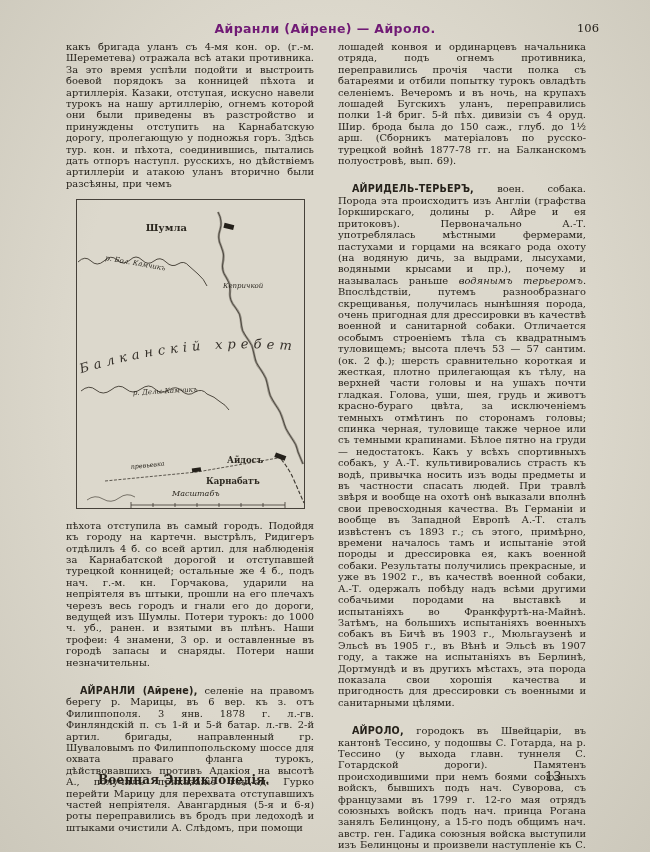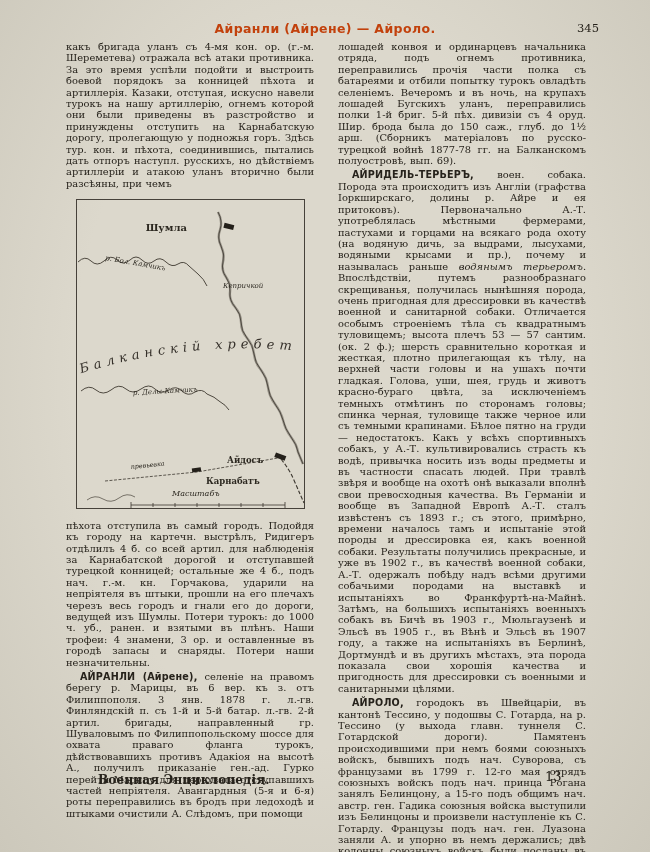--- a/index.html
+++ b/index.html
@@ -5,32 +5,32 @@
   html,body { margin:0; padding:0; }
   body {
     width:650px; height:852px; overflow:hidden; position:relative;
     background: radial-gradient(ellipse at 50% 45%, #dcd8cc 55%, #ccc8bb 100%);
     font-family:"DejaVu Serif", serif;
     color:#26221b;
   }
   .header-title {
     position:absolute; top:21px; left:0; right:0; text-align:center;
     font-family:"DejaVu Sans", sans-serif; font-weight:bold;
-    font-size:12.5px; letter-spacing:0.4px; color:#c2410c;
+    font-size:12.5px; letter-spacing:0.4px; color:#701a75;
   }
   .page-number { position:absolute; top:21px; left:577px; font-size:11.5px; }
   .col {
     position:absolute; top:41px; width:248px;
     text-align:justify; font-size:9.9px; line-height:11.4px;
     word-spacing:0.4px;
   }
   .col-left  { left:66px;  }
   .col-right { left:338px; }
   p { margin:0; padding:0; }
-  p.entry { margin-top:3px; text-indent:14px; }
+  p.entry { margin-top:17px; text-indent:14px; }
   .headword {
     font-family:"DejaVu Sans", sans-serif; font-weight:bold;
     font-size:9.6px; letter-spacing:0.2px;
   }
   figure.map-figure { margin:9px auto 7px auto; width:231px; padding:0; }
   svg text { font-family:"DejaVu Serif", serif; fill:#2c2820; }
   .map-town-label  { font-weight:bold; font-size:10px; }
   .map-town-small  { font-weight:bold; font-size:8.5px; }
   .map-cursive     { font-style:italic; font-size:7px; }
   .map-cursive-sm  { font-style:italic; font-size:6.3px; }
@@ -39,21 +39,21 @@
   .imprint {
     position:absolute; left:98px; top:773px;
     font-size:12px; font-weight:bold; letter-spacing:0.2px;
   }
   .sheet-number { position:absolute; left:545px; top:769px; font-size:13px; }
 </style>
 </head>
 <body>
 
 <div class="header-title">Айранли (Айрене) — Айроло.</div>
-<div class="page-number">345</div>
+<div class="page-number">106</div>
 
 <div class="col col-left">
   <p>какъ бригада уланъ съ 4-мя кон. ор. (г.-м. Шереметева) отражала всѣ атаки противника. За это время успѣли подойти и выстроить боевой порядокъ за конницей пѣхота и артиллерія. Казаки, отступая, искусно навели турокъ на нашу артиллерію, огнемъ которой они были приведены въ разстройство и принуждены отступить на Карнабатскую дорогу, пролегающую у подножья горъ. Здѣсь тур. кон. и пѣхота, соединившись, пытались дать отпоръ наступл. русскихъ, но дѣйствіемъ артиллеріи и атакою уланъ вторично были разсѣяны, при чемъ</p>
 
   <figure class="map-figure">
     <svg width="231" height="312" viewBox="0 0 231 312">
       <rect x="1.5" y="1.5" width="228" height="309" fill="none" stroke="#46413a" stroke-width="1"></rect>
 
       <path d="M143,14 q5,9 2,18 q-3,8 1,16 q4,8 2,16 q-2,8 3,15 q5,7 4,15 q-1,8 5,15 q6,7 6,15 q0,9 6,16 q6,7 7,16 q1,9 7,16 q6,8 7,17 q1,9 7,17 q6,8 8,16 q2,9 8,17 q6,8 7,15 l5,12" fill="none" stroke="#9a958a" stroke-width="2.4"></path>
       <path d="M143,14 q5,9 2,18 q-3,8 1,16 q4,8 2,16 q-2,8 3,15 q5,7 4,15 q-1,8 5,15 q6,7 6,15 q0,9 6,16 q6,7 7,16 q1,9 7,16 q6,8 7,17 q1,9 7,17 q6,8 8,16 q2,9 8,17 q6,8 7,15 l5,12" fill="none" stroke="#3a352d" stroke-width="0.8"></path>

